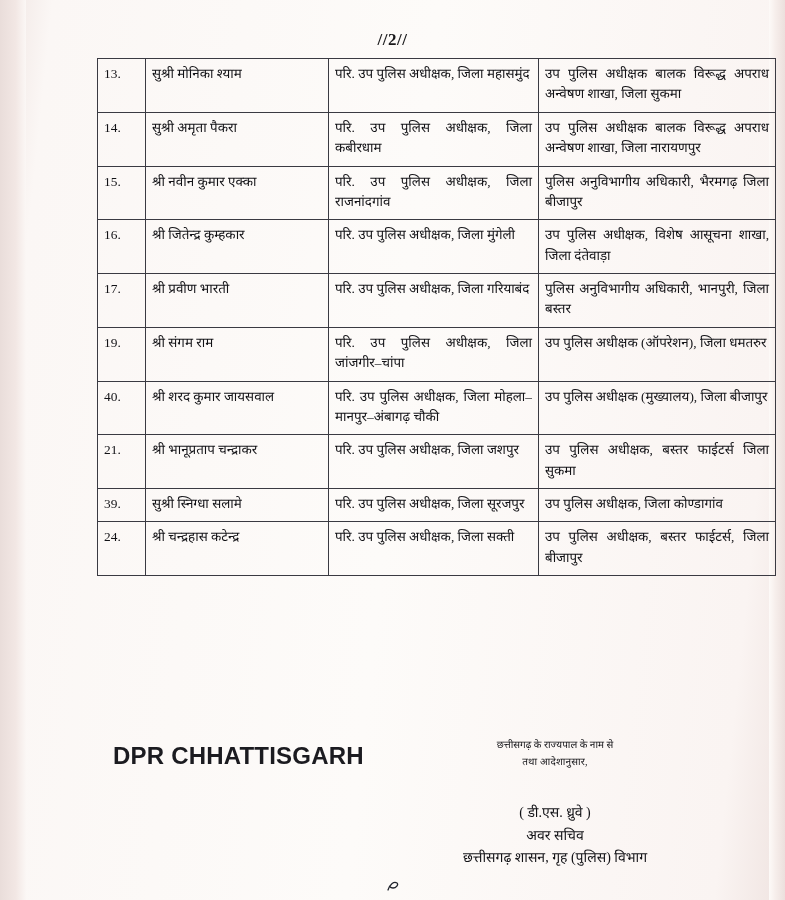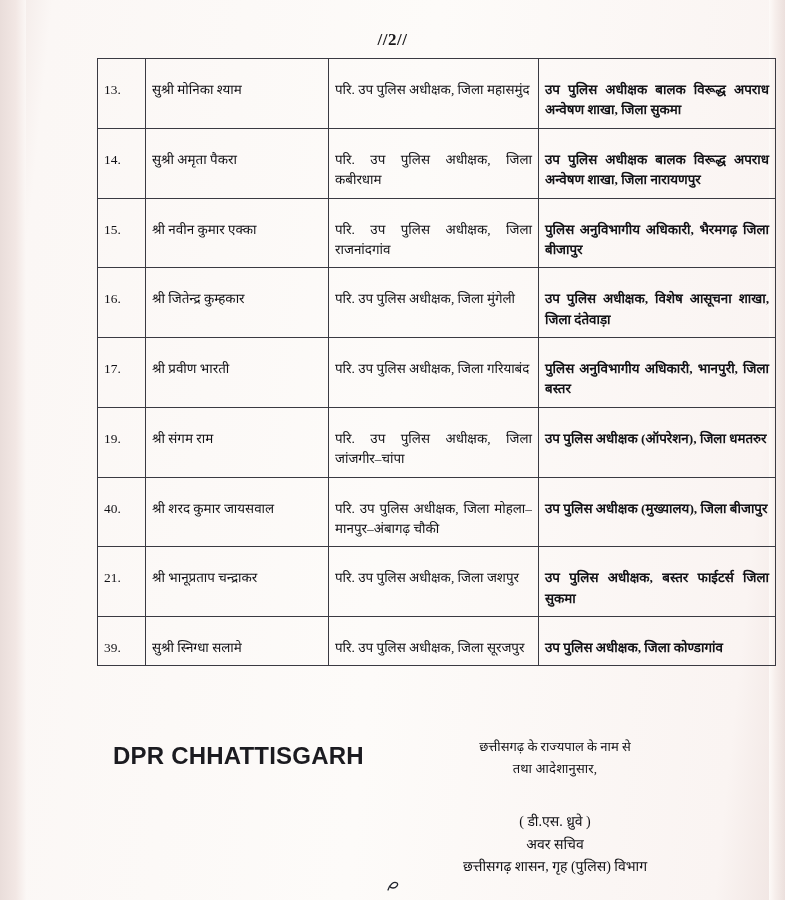--- a/index.html
+++ b/index.html
@@ -51,41 +51,40 @@
     left: 97px;
     top: 58px;
     width: 630px;
     border-collapse: collapse;
     table-layout: fixed;
     background: transparent;
   }
   table.order-table td {
     border: 1px solid #3a3a42;
     vertical-align: top;
-    padding: 21px 6px 7px 6px;
+    padding: 5px 6px 7px 6px;
     font-family: "Liberation Serif", serif;
     font-size: 13.4px;
     line-height: 1.52;
     color: #121216;
   }
   td.c-sn {
     width: 35px;
     text-align: left;
     padding-left: 7px;
     white-space: nowrap;
   }
   td.c-name {
     width: 170px;
   }
   td.c-from {
     width: 197px;
   }
   td.c-to {
     width: 224px;
-    font-weight: bold;
   }
   .just {
     display: block;
     text-align: justify;
     text-align-last: left;
   }
   .dpr {
     position: absolute;
     left: 113px;
     top: 742px;
@@ -95,21 +94,21 @@
     color: #1b1b20;
     letter-spacing: 0.2px;
   }
   .closing {
     position: absolute;
     left: 390px;
     top: 736px;
     width: 330px;
     text-align: center;
     font-family: "Liberation Serif", serif;
-    font-size: 13px;
+    font-size: 10px;
     line-height: 1.7;
     color: #111115;
   }
   .closing .l2 { letter-spacing: 0.2px; }
   .sig-block {
     position: absolute;
     left: 390px;
     top: 800px;
     width: 330px;
     text-align: center;
@@ -126,21 +125,21 @@
     position: absolute;
     left: 50%;
     top: -6px;
     transform: translateX(-50%);
   }
   .flourish {
     position: absolute;
     left: 385px;
     top: 876px;
   }
-  .sign-name { margin-top: 11px; }
+  .sign-name { margin-top: 2px; }
   .sign-post { }
   .sign-dept { }
 </style>
 </head>
 <body>
 
 <div class="page">
   <div class="page-edge-left"></div>
   <div class="page-edge-right"></div>
 
@@ -249,20 +248,32 @@
         <td class="c-name">
             <span class="just">सुश्री स्निग्धा सलामे</span>
           </td>
         <td class="c-from">
             <span class="just">परि. उप पुलिस अधीक्षक, जिला सूरजपुर</span>
           </td>
         <td class="c-to">
             <span class="just">उप पुलिस अधीक्षक, जिला कोण्डागांव</span>
           </td>
       </tr>
+      <tr>
+        <td class="c-sn">24.</td>
+        <td class="c-name">
+            <span class="just">श्री चन्द्रहास कटेन्द्र</span>
+          </td>
+        <td class="c-from">
+            <span class="just">परि. उप पुलिस अधीक्षक, जिला सक्ती</span>
+          </td>
+        <td class="c-to">
+            <span class="just">उप पुलिस अधीक्षक, बस्तर फाईटर्स, जिला बीजापुर</span>
+          </td>
+      </tr>
     </tbody>
   </table>
 
   <div class="dpr">DPR CHHATTISGARH</div>
 
   <div class="closing">
     <div class="l1">छत्तीसगढ़ के राज्यपाल के नाम से</div>
     <div class="l2">तथा आदेशानुसार,</div>
   </div>
 

